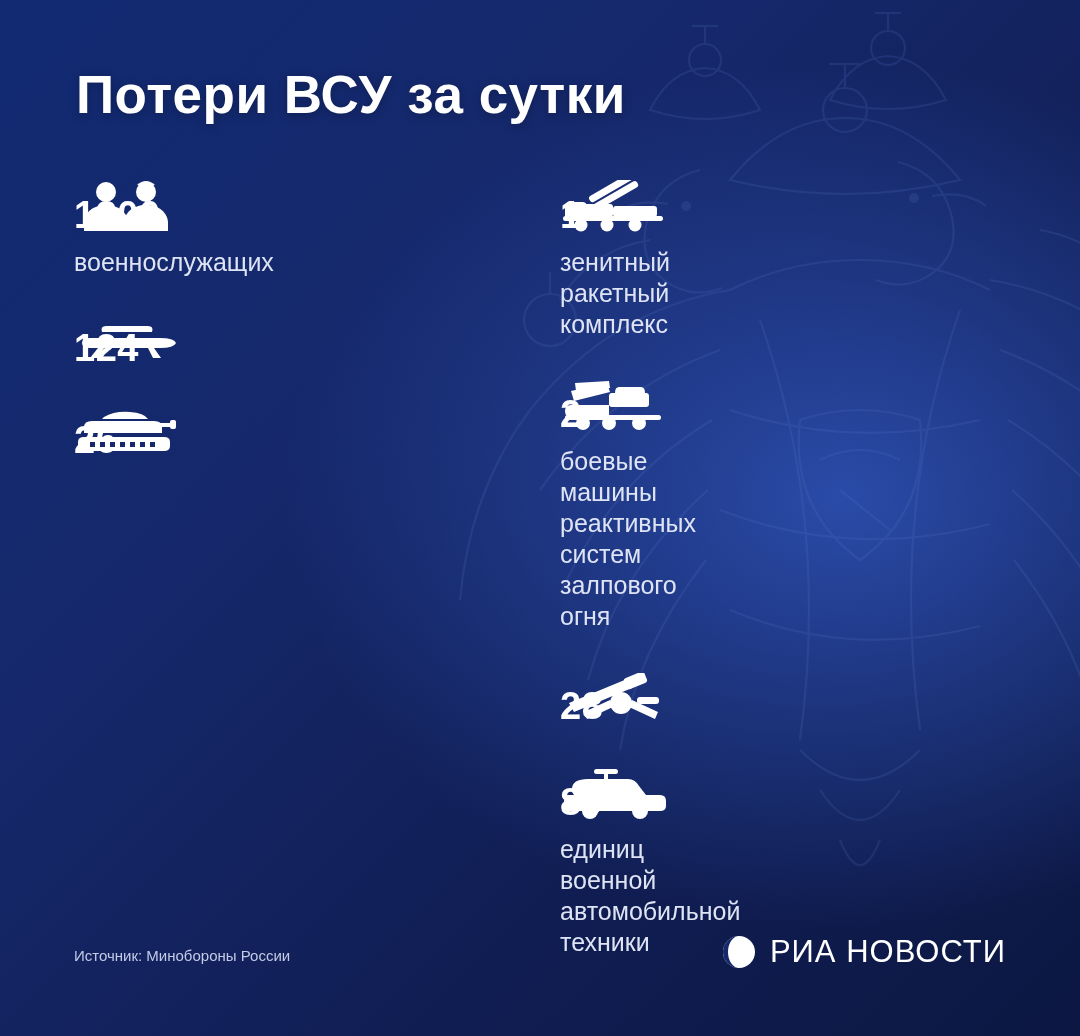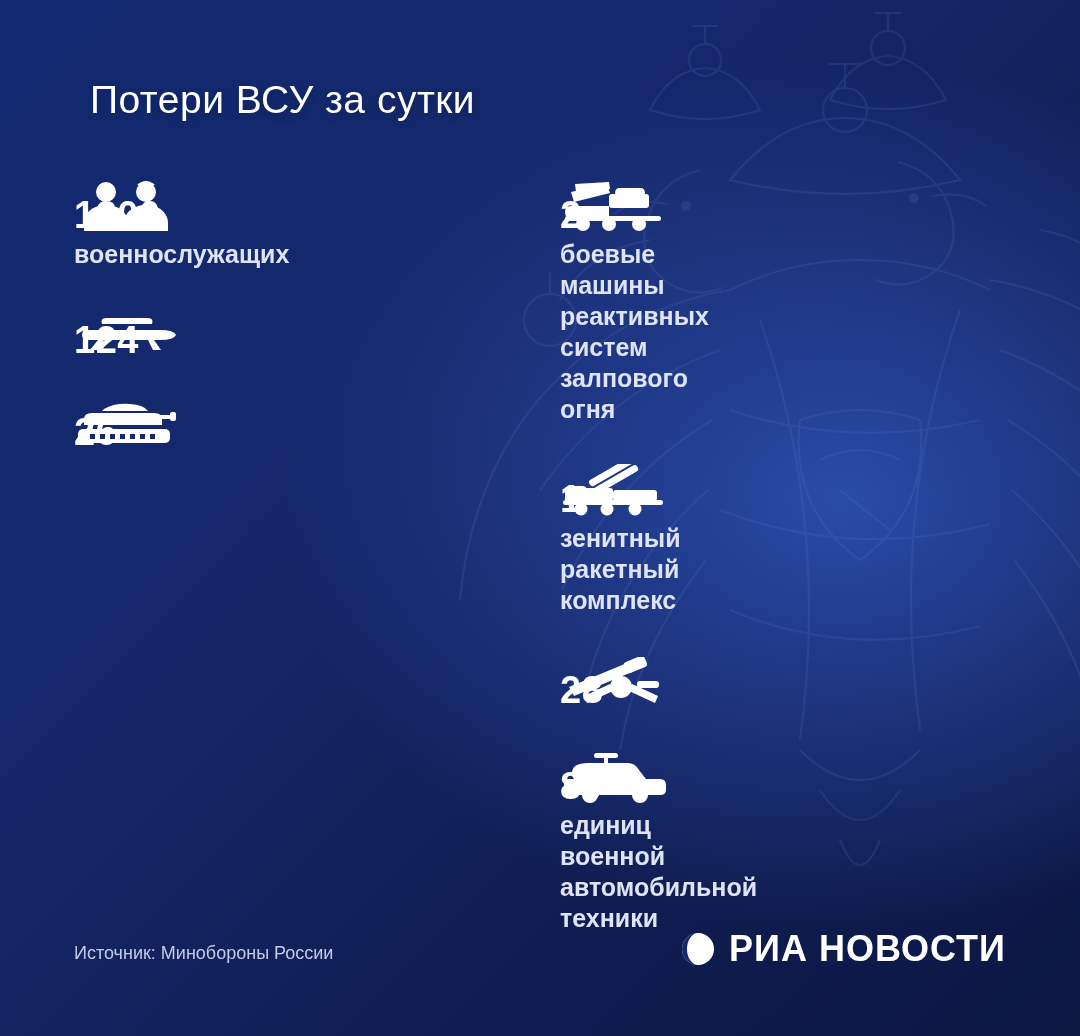--- a/index.html
+++ b/index.html
@@ -33,24 +33,24 @@
     opacity: 0.30;
     pointer-events: none;
   }
   .emblem svg { width: 100%; height: 100%; display:block; }
 
   .title {
     position: absolute;
     left: 74px;
     top: 62px;
     color: #ffffff;
-    font-size: 39px;
-    font-weight: normal;
+    font-size: 53px;
+    font-weight: bold;
     letter-spacing: 0.5px;
-    margin: 16px;
+    margin: 2px;
     text-shadow: 0 2px 10px rgba(0,0,0,0.25);
   }
 
   .columns {
     position: absolute;
     left: 0;
     top: 175px;
     width: 1080px;
     display: flex;
   }
@@ -94,55 +94,55 @@
     font-size: 38px;
     font-weight: bold;
     line-height: 44px;
     letter-spacing: 0.5px;
   }
   .stat-label {
     display: block;
     color: #dfe4f5;
     font-size: 25px;
     line-height: 31px;
-    font-weight: bold;
+    font-weight: normal;
     white-space: pre-line;
-    margin-top: 2px;
+    margin-top: 10px;
   }
 
   
   .col-right .stat { margin-bottom: 34px; }
   .col-right .stat-body { padding-left: 128px; }
   .col-right .stat-icon { width: 112px; }
 
   .footer-source {
     position: absolute;
     left: 74px;
     bottom: 72px;
     color: #c3cbe6;
-    font-size: 18px;
+    font-size: 15px;
   }
 
   .brand {
     position: absolute;
     right: 74px;
     bottom: 66px;
     display: flex;
     align-items: center;
     gap: 14px;
   }
   .brand-mark {
     width: 34px;
     height: 34px;
     display: block;
   }
   .brand-name {
     color: #ffffff;
-    font-size: 36px;
-    font-weight: bold;
+    font-size: 31px;
+    font-weight: normal;
     letter-spacing: 1px;
   }
 </style>
 </head>
 <body>
 
 <div class="infographic">
 
   <div class="emblem">
     <svg viewBox="0 0 720 1000" xmlns="http://www.w3.org/2000/svg" aria-hidden="true">
@@ -271,44 +271,20 @@
       </div>
 
     </div>
 
     <div class="col-right">
 
       <div class="stat">
         <span class="stat-icon">
           <svg width="106" height="52" viewBox="0 0 106 52" xmlns="http://www.w3.org/2000/svg">
             <g fill="#ffffff">
-              <path d="M8 12 l36 -8 l3 9 l-36 9z"></path>
-              <path d="M12 4 l34 -2 l1 7 l-34 3z"></path>
-              <rect x="46" y="14" width="40" height="14" rx="3"></rect>
-              <path d="M56 8 h22 q4 0 4 6 h-30 q0 -6 4 -6z"></path>
-              <path d="M8 26 h38 v12 h-38 q-6 0 -6 -6 q0 -6 6 -6z"></path>
-              <rect x="2" y="36" width="96" height="5" rx="2.5"></rect>
-              <circle cx="20" cy="44" r="7"></circle>
-              <circle cx="46" cy="44" r="7"></circle>
-              <circle cx="76" cy="44" r="7"></circle>
-            </g>
-          </svg>
-        </span>
-        <span class="stat-body">
-          <span class="stat-value">2</span>
-          <span class="stat-label">боевые машины
-реактивных систем
-залпового огня</span>
-        </span>
-      </div>
-
-      <div class="stat">
-        <span class="stat-icon">
-          <svg width="106" height="52" viewBox="0 0 106 52" xmlns="http://www.w3.org/2000/svg">
-            <g fill="#ffffff">
               <g transform="rotate(-30 52 20)">
                 <rect x="30" y="4" width="50" height="7" rx="3"></rect>
                 <rect x="30" y="13" width="50" height="7" rx="3"></rect>
               </g>
               <rect x="14" y="24" width="36" height="13" rx="3"></rect>
               <path d="M6 22 h14 q4 0 4 6 v9 h-22 v-9 q0 -6 4 -6z"></path>
               <rect x="50" y="26" width="44" height="11" rx="3"></rect>
               <rect x="0" y="36" width="100" height="5" rx="2.5"></rect>
               <circle cx="18" cy="45" r="6.5"></circle>
               <circle cx="44" cy="45" r="6.5"></circle>
@@ -318,20 +294,44 @@
         </span>
         <span class="stat-body">
           <span class="stat-value">1</span>
           <span class="stat-label">зенитный ракетный
 комплекс</span>
         </span>
       </div>
 
       <div class="stat">
         <span class="stat-icon">
+          <svg width="106" height="52" viewBox="0 0 106 52" xmlns="http://www.w3.org/2000/svg">
+            <g fill="#ffffff">
+              <path d="M8 12 l36 -8 l3 9 l-36 9z"></path>
+              <path d="M12 4 l34 -2 l1 7 l-34 3z"></path>
+              <rect x="46" y="14" width="40" height="14" rx="3"></rect>
+              <path d="M56 8 h22 q4 0 4 6 h-30 q0 -6 4 -6z"></path>
+              <path d="M8 26 h38 v12 h-38 q-6 0 -6 -6 q0 -6 6 -6z"></path>
+              <rect x="2" y="36" width="96" height="5" rx="2.5"></rect>
+              <circle cx="20" cy="44" r="7"></circle>
+              <circle cx="46" cy="44" r="7"></circle>
+              <circle cx="76" cy="44" r="7"></circle>
+            </g>
+          </svg>
+        </span>
+        <span class="stat-body">
+          <span class="stat-value">2</span>
+          <span class="stat-label">боевые машины
+реактивных систем
+залпового огня</span>
+        </span>
+      </div>
+
+      <div class="stat">
+        <span class="stat-icon">
           <svg width="106" height="48" viewBox="0 0 106 48" xmlns="http://www.w3.org/2000/svg">
             <g fill="#ffffff">
               <path d="M6 30 l58 -24 l5 9 l-58 24z"></path>
               <rect x="60" y="6" width="22" height="12" rx="3" transform="rotate(-22 60 6)"></rect>
               <circle cx="58" cy="30" r="11"></circle>
               <path d="M50 34 l-26 12 l-3 -7 l26 -12z"></path>
               <path d="M66 34 l26 12 l3 -7 l-26 -12z"></path>
               <rect x="74" y="24" width="22" height="7" rx="3"></rect>
             </g>
           </svg>

